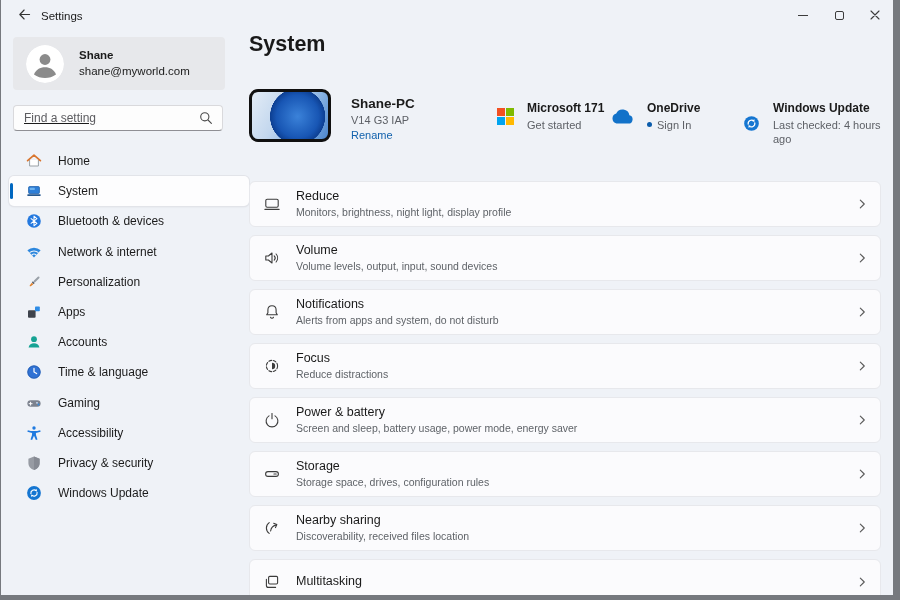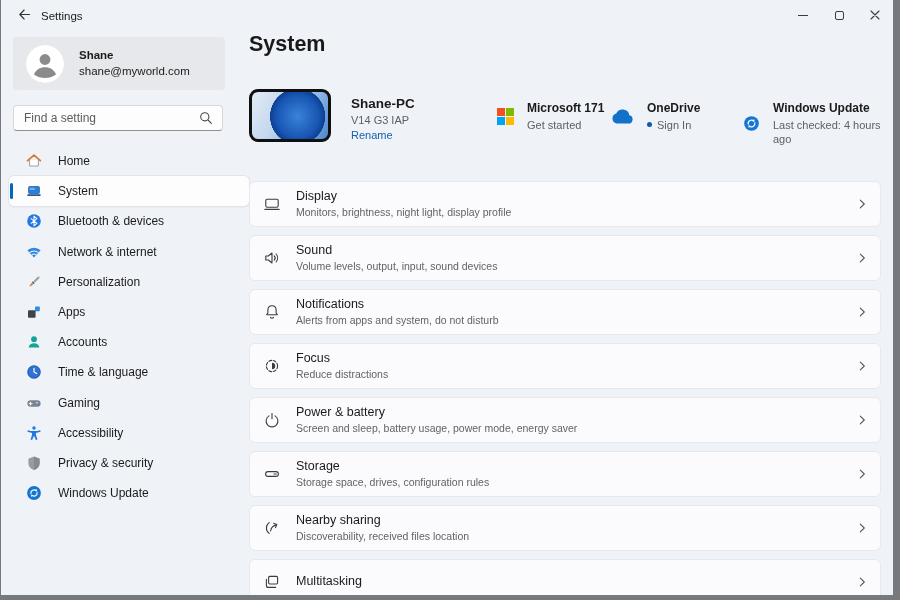--- a/index.html
+++ b/index.html
@@ -26,21 +26,21 @@
                   background:#e7e8eb; border-radius:4px; display:flex; align-items:center;
                   padding-left:13px; gap:15px; cursor:pointer; }
   .avatar { width:38px; height:38px; border-radius:50%; overflow:hidden; flex:0 0 38px; }
   .profile-name { font-size:11.5px; font-weight:bold; color:#1b1b1b; line-height:1.35; }
   .profile-email { font-size:11.5px; color:#1b1b1b; line-height:1.35; }
 
   .search-box { position:absolute; left:12px; top:75px; width:210px; height:26px;
                 background:#fdfdfd; border:1px solid #d9d9dc; border-bottom-color:#8f8f94;
                 border-radius:4px; display:flex; align-items:center; }
   .search-box input { flex:1; border:0; outline:0; background:transparent; padding:0 6px 0 10px;
-                font-size:12px; color:#1b1b1b; font-family:inherit; }
+                font-size:12px; color:#1b1b1b; font-family:inherit;text-decoration:underline; }
   .search-box input::placeholder { color:#5c5c60; opacity:1; }
   .search-icon { width:14px; height:14px; margin-right:9px; flex:0 0 14px; }
 
   .nav-list { position:absolute; left:8px; top:116px; width:240px; }
   .nav-item { position:relative; height:30.2px; display:flex; align-items:center;
               padding-left:17px; gap:16px; border-radius:5px; cursor:pointer; }
   .nav-item.selected { background:#fdfdfe; box-shadow:0 0 0 1px #e2e4e9, 0 1px 2px rgba(0,0,0,.10); }
   .accent-bar { display:none; position:absolute; left:1px; top:7px; width:3px; height:16px;
                 border-radius:2px; background:#0067c0; }
   .nav-item.selected .accent-bar { display:block; }
@@ -320,39 +320,39 @@
 
   <div class="settings-list">
       <div class="setting-row">
     <span class="row-icon">
           <svg viewBox="0 0 18 18">
             <rect x="2.8" y="4.2" width="12.4" height="8" rx="1.4"></rect>
             <path d="M1.9 14.4h14.2"></path>
           </svg>
         </span>
     <span>
-      <div class="row-title">Display</div>
+      <div class="row-title">Reduce</div>
       <div class="row-sub">Monitors, brightness, night light, display profile</div>
     </span>
     <span class="chevron">
       <svg viewBox="0 0 8 12">
             <path d="M1.5 1.5 6 6l-4.5 4.5" fill="none" stroke="#5a5a5a" stroke-width="1.3" stroke-linecap="round" stroke-linejoin="round"></path>
           </svg>
     </span>
   </div>
       <div class="setting-row">
     <span class="row-icon">
           <svg viewBox="0 0 18 18">
             <path d="M2.8 7v4h2.6L9 14V4L5.4 7z"></path>
             <path d="M11.2 6.8a3.2 3.2 0 0 1 0 4.4"></path>
             <path d="M13.1 5a6.1 6.1 0 0 1 0 8"></path>
           </svg>
         </span>
     <span>
-      <div class="row-title">Sound</div>
+      <div class="row-title">Volume</div>
       <div class="row-sub">Volume levels, output, input, sound devices</div>
     </span>
     <span class="chevron">
       <svg viewBox="0 0 8 12">
             <path d="M1.5 1.5 6 6l-4.5 4.5" fill="none" stroke="#5a5a5a" stroke-width="1.3" stroke-linecap="round" stroke-linejoin="round"></path>
           </svg>
     </span>
   </div>
       <div class="setting-row">
     <span class="row-icon">

